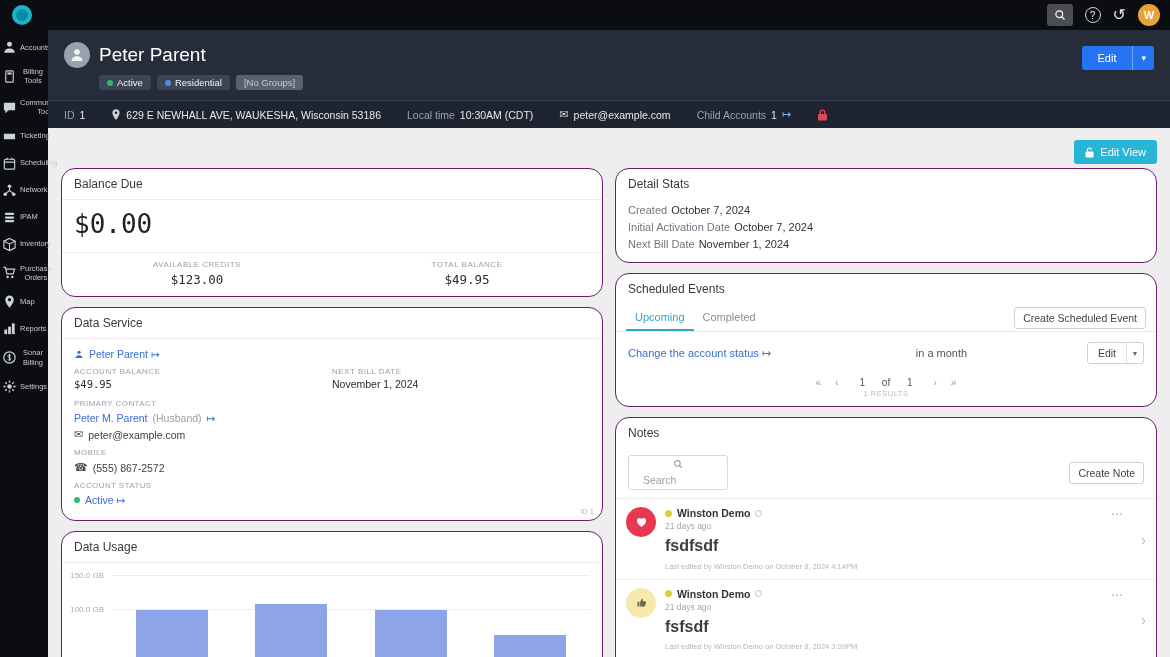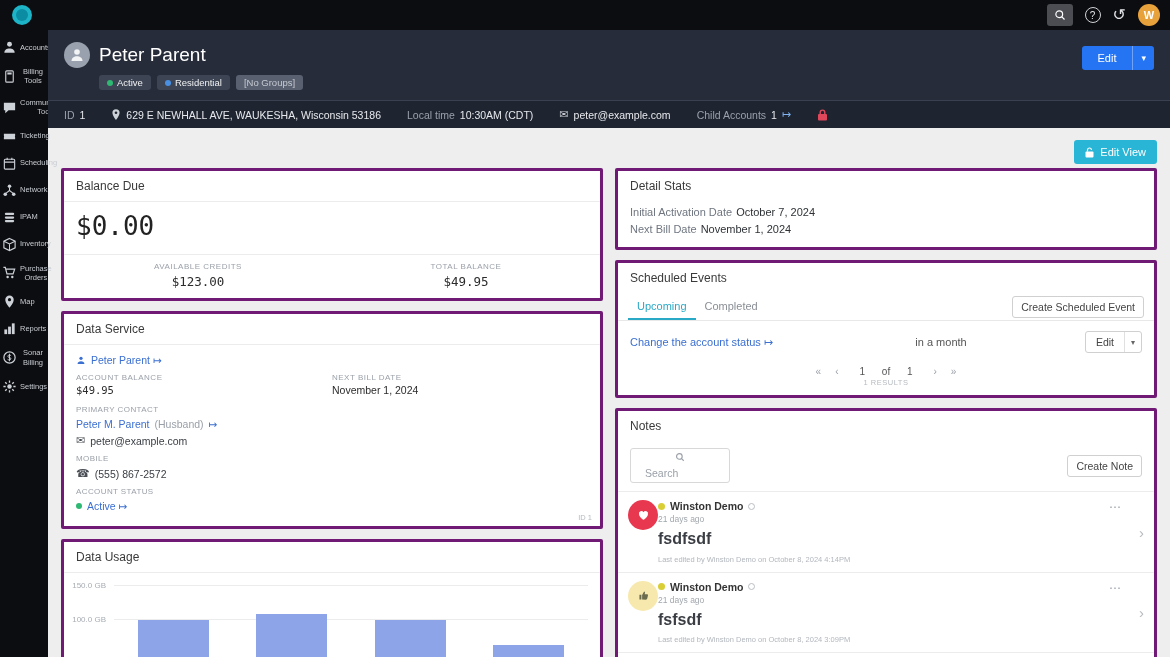--- a/index.html
+++ b/index.html
@@ -54,21 +54,21 @@
   .subnav { width:97px; background:#f5f5f5; border-right:1px solid #e2e2e2; flex-shrink:0; padding-top:4px; }
   .subnav-item { padding:11px 10px; font-size:11px; color:#555; cursor:pointer; line-height:1.25; }
   .subnav-item.active { background:#fff; color:#2b2b2b; }
   .content { flex:1; min-width:0; padding:10px 13px; overflow:hidden; position:relative; }
   .content-top { height:30px; position:relative; }
   .edit-view-btn { position:absolute; right:0; top:2px; background:#29b5d6; border:none; border-radius:3px; color:#fff; font-size:11px; font-family:inherit; padding:6px 11px; display:flex; align-items:center; gap:5px; cursor:pointer; }
   .edit-view-btn svg { width:10px; height:11px; fill:#fff; }
   .columns { display:flex; gap:12px; align-items:flex-start; }
   .col { flex:1; min-width:0; display:flex; flex-direction:column; gap:10px; }
 
-  .card { background:#fff; border:3px solid #701a75; border-radius:2px; position:relative; }
+  .card { background:#fff; border:1px solid #701a75; border-radius:14px; position:relative; }
   .card-title { padding:8px 12px; font-size:12px; color:#3a3a3a; }
   .card-title.bordered { border-bottom:1px solid #ececec; }
 
   
   .balance-amount { padding:9px 12px 13px; font-family:"DejaVu Sans Mono", monospace; font-size:26px; color:#222; }
   .balance-footer { border-top:1px solid #ececec; display:flex; }
   .balance-cell { flex:1; text-align:center; padding:7px 0 9px; }
   .mini-label { font-size:8px; letter-spacing:.5px; color:#9ba1a9; }
   .money { font-family:"DejaVu Sans Mono", monospace; font-size:12.5px; color:#2c2c2c; margin-top:3px; }
 
@@ -118,21 +118,21 @@
   .pagination { text-align:center; padding:5px 0 1px; font-size:10px; color:#9aa0a8; }
   .pagination span { margin:0 7px; cursor:pointer; }
   .pagination .pg-cur { color:#555; cursor:default; }
   .results { text-align:center; font-size:7.5px; letter-spacing:.5px; color:#b6bbc1; padding-bottom:8px; }
 
   
   .notes-toolbar { display:flex; align-items:center; padding:7px 12px 8px; }
   .search-box { display:flex; align-items:center; gap:5px; border:1px solid #d8d8d8; border-radius:3px; padding:3px 7px; width:100px; background:#fff;flex-direction:column; }
   .search-box input { border:none; outline:none; width:70px; font-size:10.5px; font-family:inherit; color:#444; }
   .search-box input::placeholder { color:#9aa0a8; }
-  .note-item { border-top:1px solid #ececec; padding:8px 30px 8px 10px; display:flex; position:relative; }
+  .note-item { border-top:1px solid #ececec; padding:8px 30px 8px 10px; display:flex; gap:9px; position:relative; }
   .note-avatar { width:30px; height:30px; border-radius:50%; flex-shrink:0; display:flex; align-items:center; justify-content:center; }
   .note-avatar svg { width:13px; height:13px; }
   .av-red { background:#e8384f; } .av-red svg { fill:#fff; }
   .av-yellow { background:#f7e9ad; } .av-yellow svg { fill:#6b6b50; }
   .av-gray { background:#edeff1; } .av-gray svg { fill:#7a8088; }
   .note-main { flex:1; min-width:0; }
   .author-row { display:flex; align-items:center; gap:5px; font-size:10.5px; font-weight:bold; color:#333; }
   .adot { width:7px; height:7px; border-radius:50%; display:inline-block; }
   .adot.yellow { background:#d9ce35; }
   .status-ring { width:7px; height:7px; border:1px solid #b9bec5; border-radius:50%; display:inline-block; }
@@ -470,20 +470,21 @@
               </div>
 
             </div>
           </div>
 
           <div class="col">
 
             <div class="card">
               <div class="card-title">Detail Stats</div>
               <div class="ds-body">
+                <div class="ds-item"><span class="k">Created</span><span class="v">October 7, 2024</span></div>
                 <div class="ds-item"><span class="k">Initial Activation Date</span><span class="v">October 7, 2024</span></div>
                 <div class="ds-item"><span class="k">Next Bill Date</span><span class="v">November 1, 2024</span></div>
               </div>
             </div>
 
             <div class="card">
               <div class="card-title">Scheduled Events</div>
               <div class="tabs-row">
                 <div class="tab active">Upcoming</div>
                 <div class="tab">Completed</div>

